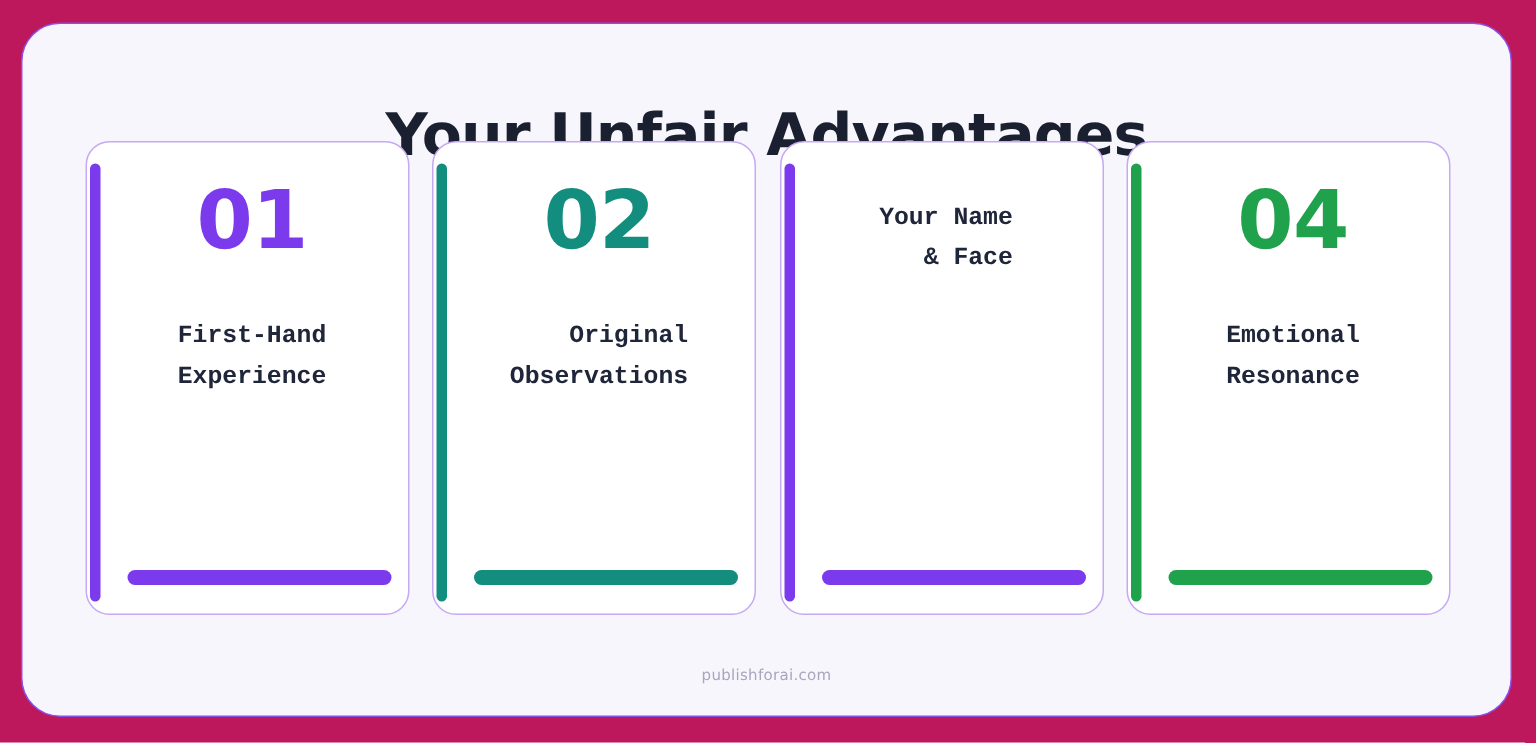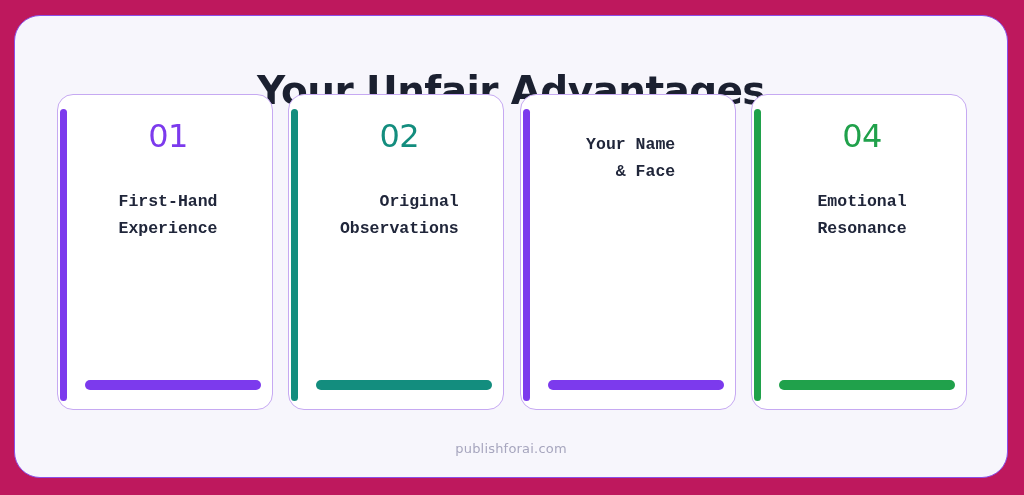--- a/index.html
+++ b/index.html
@@ -83,22 +83,22 @@
     right: 10px;
     top: 0;
     bottom: 0;
     display: flex;
     flex-direction: column;
     align-items: center;
   }
 
   .number {
     margin-top: 25px;
-    font-size: 32px;
-    font-weight: 400;
+    font-size: 54px;
+    font-weight: 700;
     letter-spacing: -0.5px;
     line-height: 1;
     font-family: "DejaVu Sans", sans-serif;
   }
 
   .label {
     margin-top: 36px;
     font-size: 16.5px;
     font-weight: 700;
     line-height: 1.65;
@@ -116,21 +116,21 @@
     height: 10px;
     border-radius: 6px;
   }
 
   .footer {
     position: absolute;
     left: 0;
     right: 0;
     bottom: 21px;
     text-align: center;
-    font-size: 13px;
+    font-size: 10px;
     color: #a7a6be;
     letter-spacing: 0.2px;
     font-family: "DejaVu Sans", sans-serif;
   }
 </style>
 </head>
 <body>
 
 <div class="canvas">
   <div class="frame">

